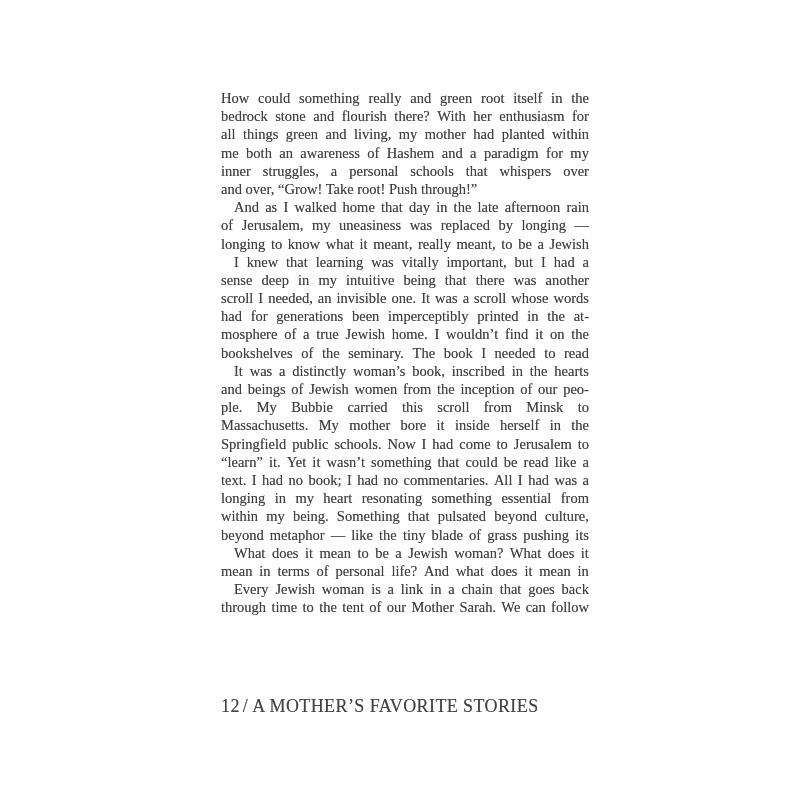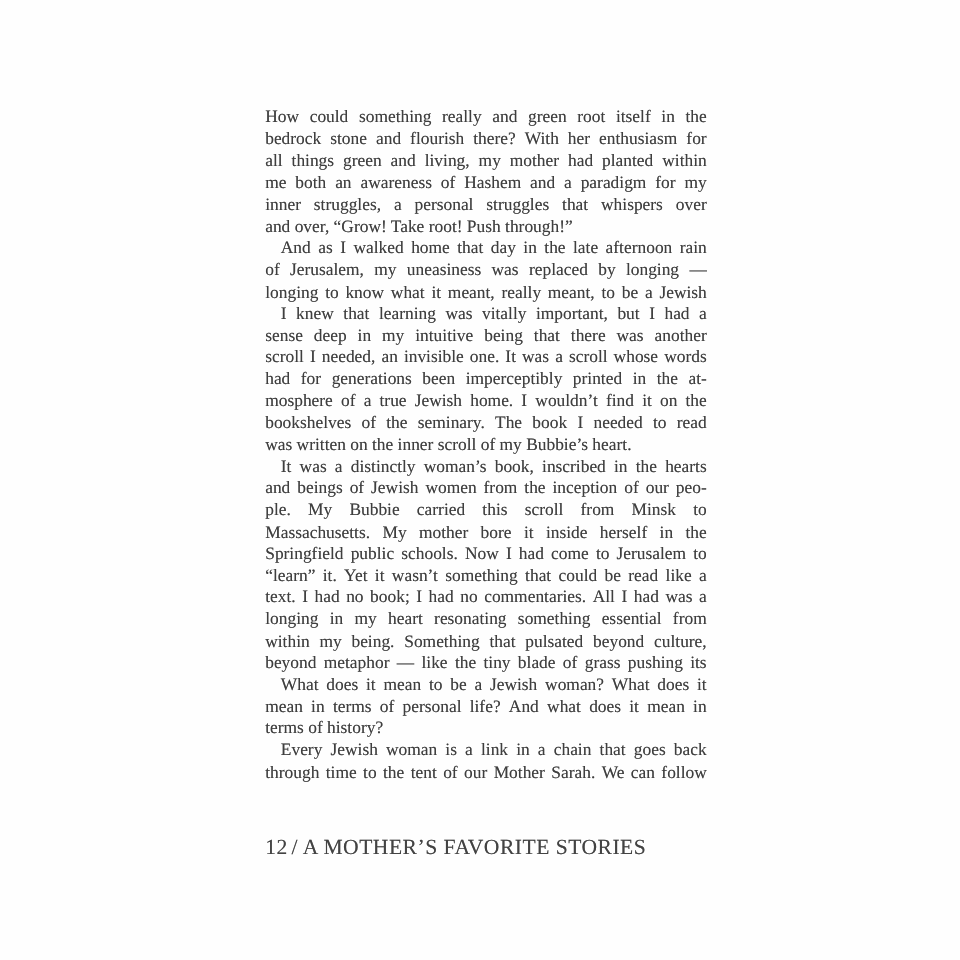--- a/index.html
+++ b/index.html
@@ -111,21 +111,21 @@
           <span>a</span>
           <span>paradigm</span>
           <span>for</span>
           <span>my</span>
         </div>
         <div class="line just">
           <span>inner</span>
           <span>struggles,</span>
           <span>a</span>
           <span>personal</span>
-          <span>struggles</span>
+          <span>schools</span>
           <span>that</span>
           <span>whispers</span>
           <span>over</span>
         </div>
         <div class="line">and over, “Grow! Take root! Push through!”</div>
       </div>
       <div class="paragraph">
         <div class="line just indent">
           <span>And</span>
           <span>as</span>
@@ -236,21 +236,20 @@
           <span>of</span>
           <span>the</span>
           <span>seminary.</span>
           <span>The</span>
           <span>book</span>
           <span>I</span>
           <span>needed</span>
           <span>to</span>
           <span>read</span>
         </div>
-        <div class="line">was written on the inner scroll of my Bubbie’s heart.</div>
       </div>
       <div class="paragraph">
         <div class="line just indent">
           <span>It</span>
           <span>was</span>
           <span>a</span>
           <span>distinctly</span>
           <span>woman’s</span>
           <span>book,</span>
           <span>inscribed</span>
@@ -391,21 +390,20 @@
           <span>of</span>
           <span>personal</span>
           <span>life?</span>
           <span>And</span>
           <span>what</span>
           <span>does</span>
           <span>it</span>
           <span>mean</span>
           <span>in</span>
         </div>
-        <div class="line">terms of history?</div>
       </div>
       <div class="paragraph">
         <div class="line just indent">
           <span>Every</span>
           <span>Jewish</span>
           <span>woman</span>
           <span>is</span>
           <span>a</span>
           <span>link</span>
           <span>in</span>

